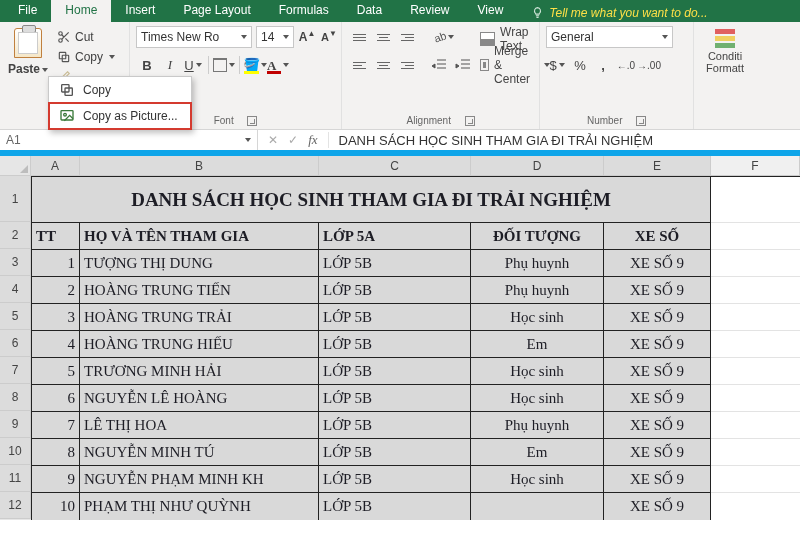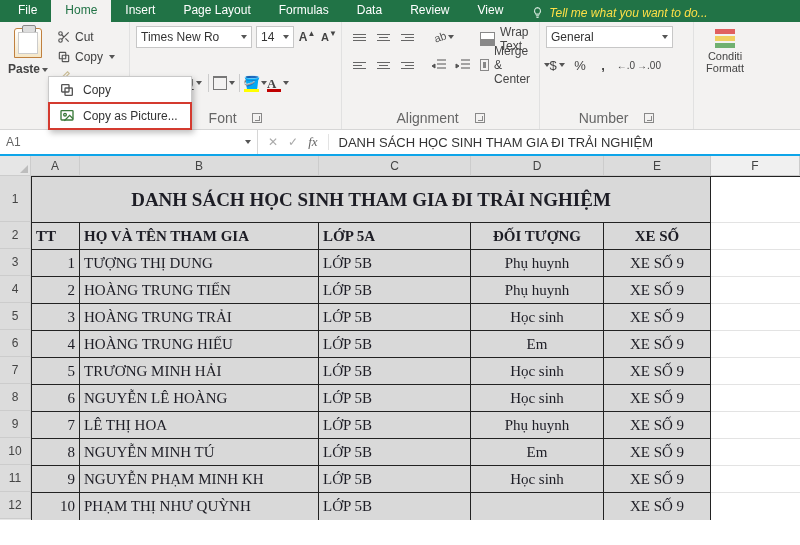--- a/index.html
+++ b/index.html
@@ -9,21 +9,21 @@
   .tabs { display: flex; align-items: stretch; background: #217346; height: 22px; color: #fff; padding-left: 4px; }
   .tab { padding: 3px 14px 0; font-size: 12px; cursor: pointer; }
   .tab.active { background: #f3f2f1; color: #217346; }
   .tab-tell { color: #fde047; font-style: italic; display:flex; align-items:center; gap:5px; padding-left:14px;}
   .tab-tell svg { width:13px; height:13px; }
 
   
   .ribbon { display: flex; background: #f3f2f1; height: 108px; border-bottom: 1px solid #d6d6d6; position: relative;}
   .group { border-right: 1px solid #e1e1e1; padding: 4px 6px 0; position: relative; display:flex; flex-direction:column; }
   .group-body { flex:1; display:flex; align-items:flex-start;}
-  .group-label { text-align: center; font-size: 14px; color: #666; padding: 2px 0 3px; display:flex; justify-content:center; align-items:center; gap:4px;}
+  .group-label { text-align: center; font-size: 10px; color: #666; padding: 2px 0 3px; display:flex; justify-content:center; align-items:center; gap:4px;}
   .dlaunch { width:10px; height:10px; border: 1px solid #888; position:relative;}
   .dlaunch::after { content:""; position:absolute; right:1px; bottom:1px; width:4px; height:4px; border-right:1px solid #888; border-bottom:1px solid #888;}
   .icon-btn { display:inline-flex; align-items:center; gap:4px; padding:2px 3px; font-size:12px; color:#404040;}
   .drop-arrow { width:0; height:0; border-left:3px solid transparent;border-right:3px solid transparent;border-top:4px solid #555; display:inline-block; vertical-align:middle; margin-left:2px;}
 
   
   .clipboard { width: 130px; }
   .paste-btn { display:flex; flex-direction:column; align-items:center; width:44px; padding-top:2px;font-weight:bold;}
   .paste-icon { width:28px;height:30px;border:1px solid #c0803e;background:linear-gradient(#fff,#f5e7c8);position:relative;border-radius:3px 3px 0 0;}
   .paste-icon::before{content:"";position:absolute;top:-4px;left:7px;width:12px;height:6px;border:1px solid #888;background:#ddd;border-radius:2px;}
@@ -34,21 +34,21 @@
   .brush-icon{width:14px;height:14px; display:inline-block;}
   
   .copy-menu { position:absolute; top:54px; left:48px; background:#fff; border:1px solid #c9c9c9; box-shadow:2px 3px 6px rgba(0,0,0,.25); width:144px; z-index:10;}
   .copy-menu-item{ display:flex; align-items:center; gap:8px; padding:5px 10px; font-size:12px; color:#333;}
   .copy-menu-item.hl{ outline:2px solid #d43a2f; outline-offset:-1px;}
   .ci-box{width:16px;height:16px;}
   .underline-accel{text-decoration:underline;}
 
   
   .font { width: 212px;}
-  .font-row{ display:flex; gap:4px; align-items:center; margin-bottom:24px;}
+  .font-row{ display:flex; gap:4px; align-items:center; margin-bottom:6px;}
   .combo{ border:1px solid #c7c7c7; background:#fff; height:22px; display:flex; align-items:center; justify-content:space-between; padding:0 4px; font-size:12px; color:#333;}
   .combo.fontname{ width:116px;}
   .combo.size{ width:38px;}
   .sz-btn{ width:18px;height:20px;border:1px solid transparent; display:flex;align-items:center;justify-content:center; font-weight:bold; font-family:serif;}
   .sz-btn .sup{ font-size:8px; position:relative; top:-4px;}
   .font-row2{ display:flex; gap:1px; align-items:center;}
   .fbtn{ width:22px; height:22px; display:flex;align-items:center;justify-content:center;font-size:13px;color:#444;}
   .fbtn.bold{ font-weight:bold;}
   .fbtn.italic{ font-style:italic; font-family:serif;}
   .fbtn.under{ text-decoration:underline;}
@@ -79,21 +79,21 @@
   .number{ width:154px;}
   .num-combo{ width:127px;}
   .num-row{ display:flex; gap:1px; margin-top:6px;}
 
   
   .cf-group{ width:60px; padding-left:8px;}
   .cf-icon{ width:24px;height:24px;}
   .cf-label{ font-size:11px; text-align:center; color:#444; line-height:12px;}
 
   
-  .fbar{ display:flex; align-items:center; height:26px; border-bottom:2px solid #0ea5e9; background:#fff;}
+  .fbar{ display:flex; align-items:center; height:26px; border-bottom:6px solid #0ea5e9; background:#fff;}
   .namebox{ width:258px; border-right:1px solid #d6d6d6; display:flex; align-items:center; padding:0 6px; height:100%; position:relative;}
   .namebox .v{ color:#666;}
   .namebox .dd{ position:absolute; right:6px;}
   .fx-btns{ display:flex; align-items:center; gap:10px; padding:0 10px; border-right:1px solid #e3e3e3;}
   .fx{ font-style:italic; font-family:serif; font-size:13px; color:#666;}
   .fx-content{ padding:0 10px; font-size:13px; color:#333;}
 
   
   .sheet{ position:relative; background:#fff; }
   .col-headers{ display:flex; background:#e6e6e6; border-bottom:1px solid #ccc; height:20px;}

